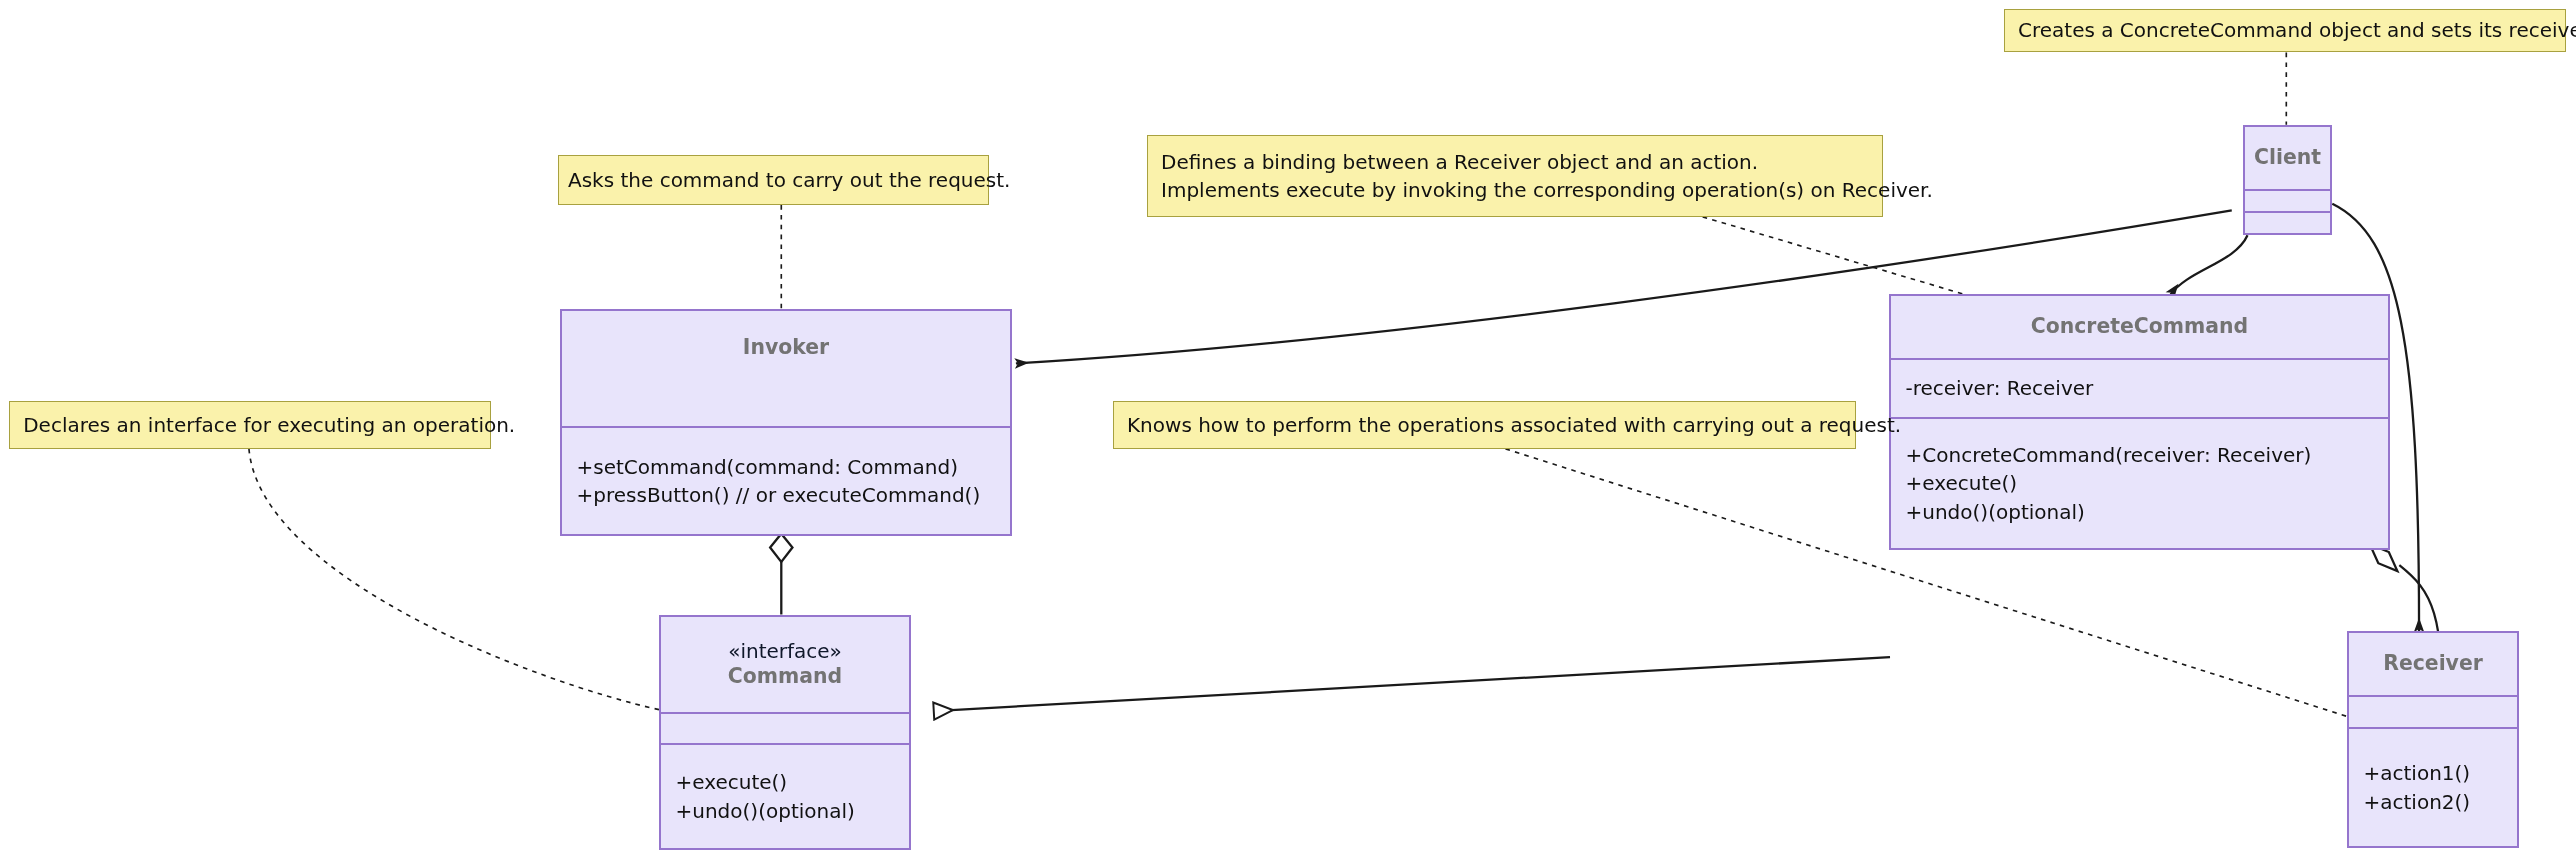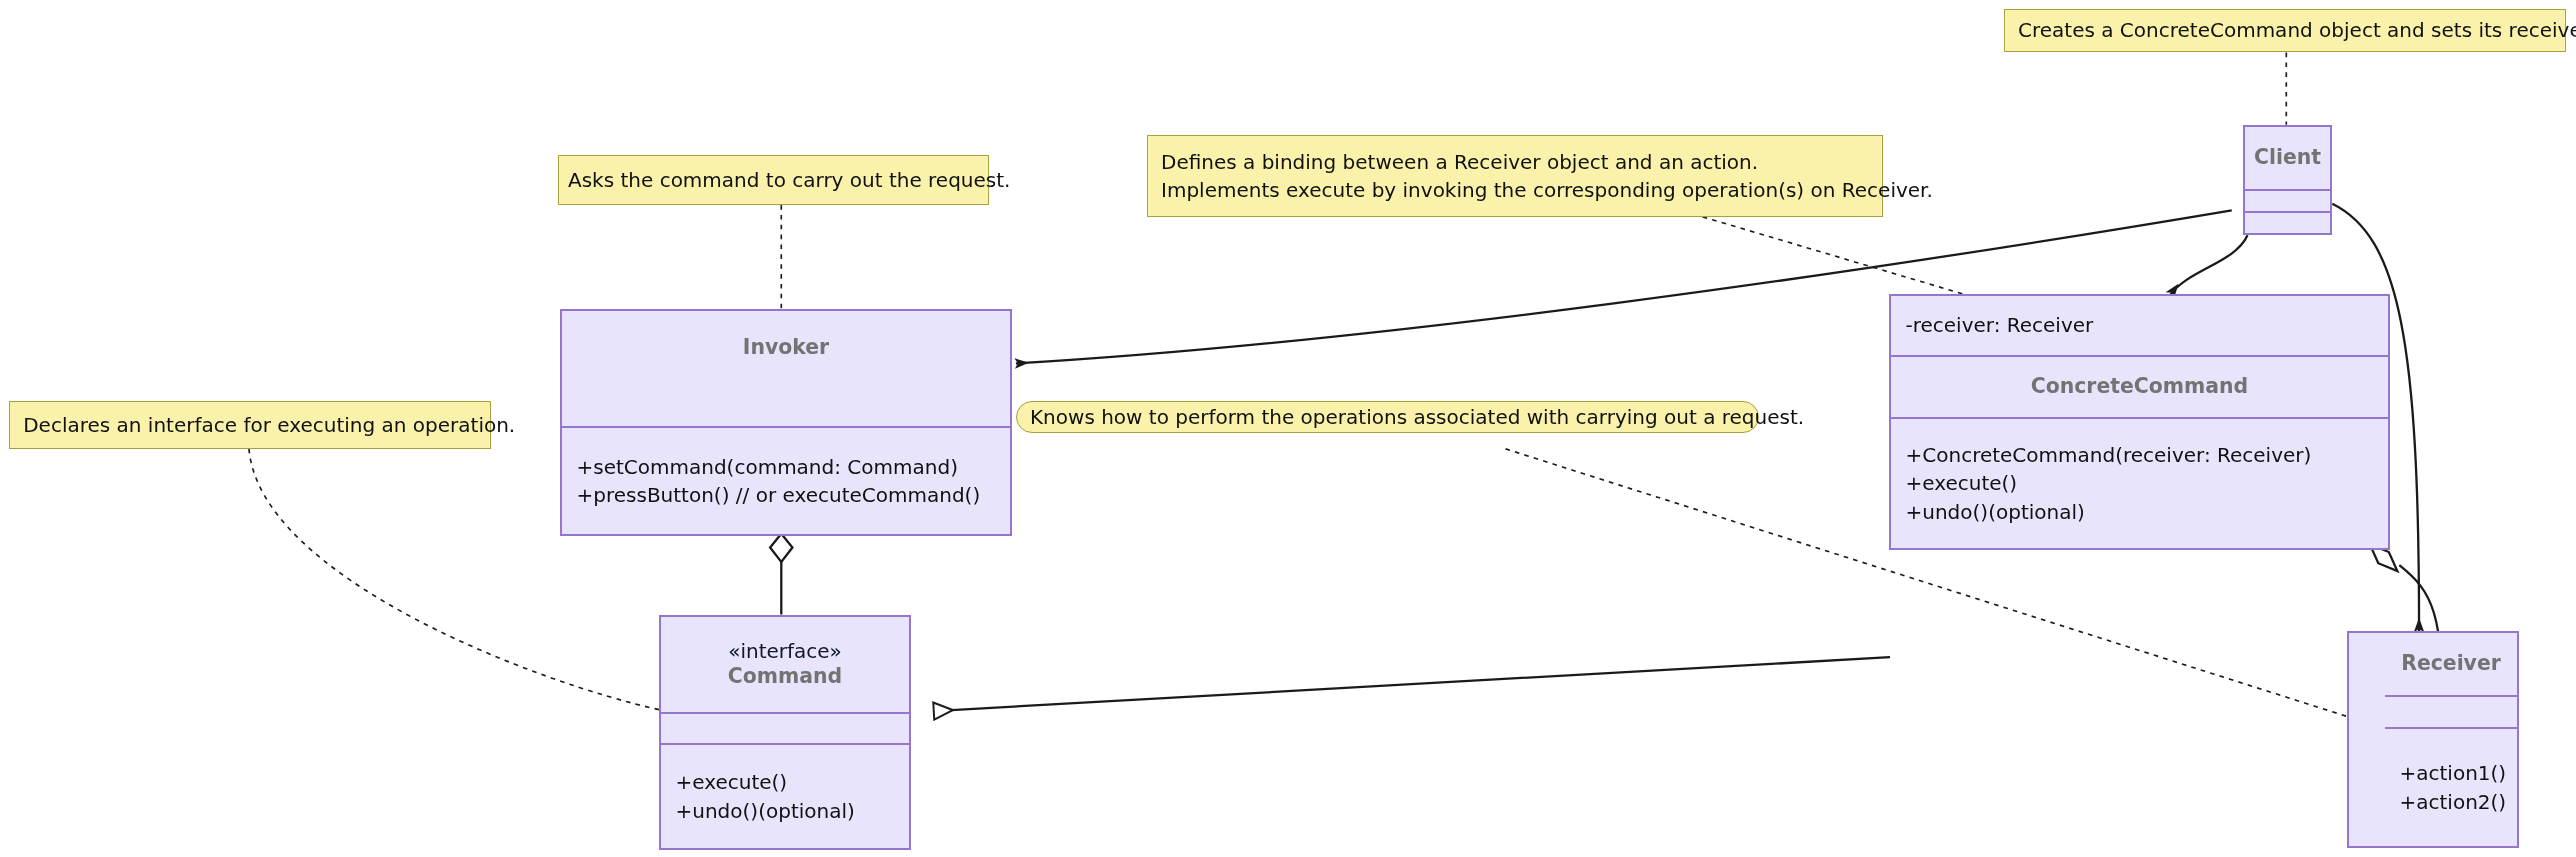--- a/index.html
+++ b/index.html
@@ -148,21 +148,21 @@
 
   <div class="uml-note" style="left:1147px; top:135px; width:736px; height:82px;">
     <div class="note-line">Defines a binding between a Receiver object and an action.</div>
     <div class="note-line">Implements execute by invoking the corresponding operation(s) on Receiver.</div>
   </div>
 
   <div class="uml-note" style="left:9.2px; top:401px; width:482px; height:48px;">
     <div class="note-line">Declares an interface for executing an operation.</div>
   </div>
 
-  <div class="uml-note" style="left:1016px; top:401px; width:743px; height:32px;border-radius:20px;">
+  <div class="uml-note" style="left:1113px; top:401px; width:743px; height:48px;">
     <div class="note-line">Knows how to perform the operations associated with carrying out a request.</div>
   </div>
 
   <div class="uml-class" style="left:560px; top:309px; width:452px; height:227px;">
     <div class="uml-compartment cmp-name" style="height:73px;align-items:center;">
       <div class="class-title">Invoker</div>
     </div>
     <div class="uml-compartment cmp-list" style="flex:1 1 auto;margin-top:42px;">
       <div class="member-line">+setCommand(command: Command)</div>
       <div class="member-line">+pressButton() // or executeCommand()</div>
@@ -175,42 +175,42 @@
       <div class="class-title">Command</div>
     </div>
     <div class="uml-compartment cmp-empty" style="height:31px;"></div>
     <div class="uml-compartment cmp-list" style="flex:1 1 auto;">
       <div class="member-line">+execute()</div>
       <div class="member-line">+undo()(optional)</div>
     </div>
   </div>
 
   <div class="uml-class" style="left:1889px; top:294px; width:501px; height:256px;">
+    <div class="uml-compartment cmp-name" style="height:62px;">
+      <div class="class-title">ConcreteCommand</div>
+    </div>
     <div class="uml-compartment cmp-list" style="height:59px;">
       <div class="member-line">-receiver: Receiver</div>
-    </div>
-    <div class="uml-compartment cmp-name" style="height:62px;">
-      <div class="class-title">ConcreteCommand</div>
     </div>
     <div class="uml-compartment cmp-list" style="flex:1 1 auto;">
       <div class="member-line">+ConcreteCommand(receiver: Receiver)</div>
       <div class="member-line">+execute()</div>
       <div class="member-line">+undo()(optional)</div>
     </div>
   </div>
 
   <div class="uml-class" style="left:2243px; top:125px; width:89px; height:110px;">
     <div class="uml-compartment cmp-name" style="height:62px;">
       <div class="class-title">Client</div>
     </div>
     <div class="uml-compartment cmp-empty" style="height:22.4px;"></div>
     <div class="uml-compartment cmp-empty" style="flex:1 1 auto;"></div>
   </div>
 
-  <div class="uml-class" style="left:2347px; top:631px; width:172px; height:217px;padding-left:36px;">
+  <div class="uml-class" style="left:2347px; top:631px; width:172px; height:217px;">
     <div class="uml-compartment cmp-name" style="height:62px;">
       <div class="class-title">Receiver</div>
     </div>
     <div class="uml-compartment cmp-empty" style="height:32px;"></div>
     <div class="uml-compartment cmp-list" style="flex:1 1 auto;">
       <div class="member-line">+action1()</div>
       <div class="member-line">+action2()</div>
     </div>
   </div>
 

